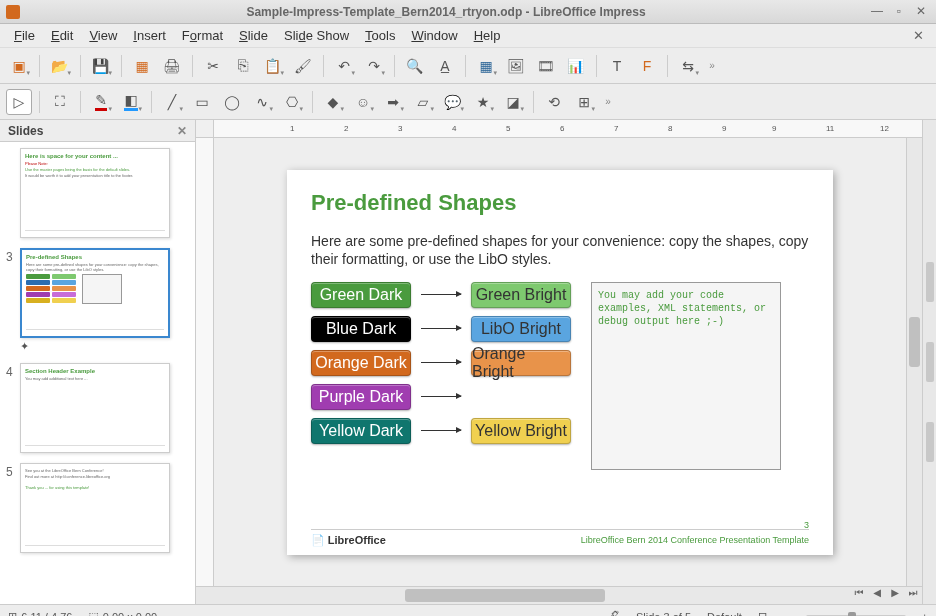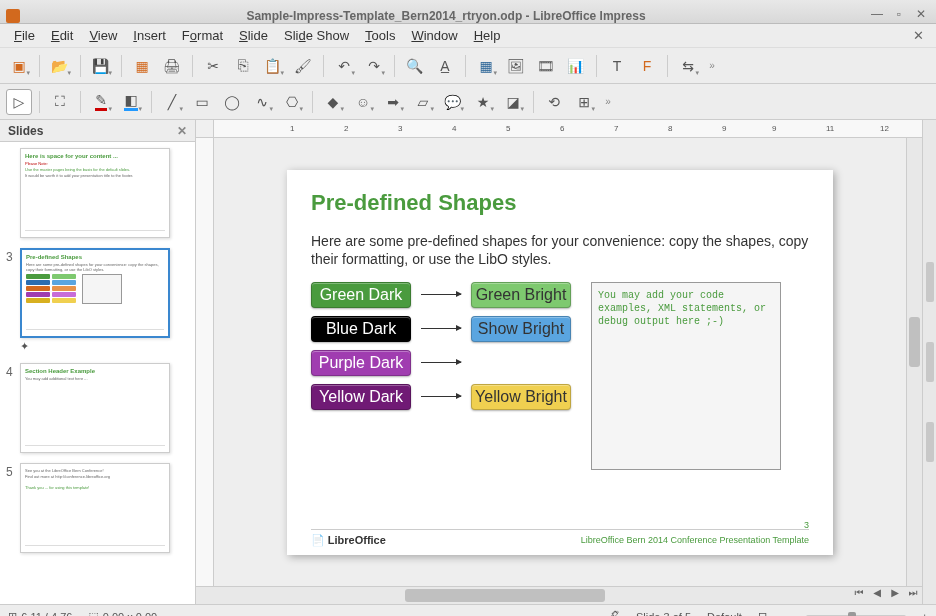--- a/index.html
+++ b/index.html
@@ -1,18 +1,18 @@
 <!DOCTYPE html>
 <html><head>
 <meta charset="utf-8">
 <style>
 * { box-sizing: border-box; margin: 0; padding: 0; font-family: "Liberation Sans", Arial, sans-serif; }
 body { background: #ededed; width: 936px; height: 616px; overflow: hidden; position: relative; }
 
-.titlebar { height: 24px; background: linear-gradient(#e8e8e8,#d8d8d8); border-bottom: 1px solid #bbb; display: flex; align-items: flex-end; padding: 0 6px; font-size: 12px; color: #555; }
+.titlebar { height: 24px; background: linear-gradient(#e8e8e8,#d8d8d8); border-bottom: 1px solid #bbb; display: flex; align-items: center; padding: 0 6px; font-size: 12px; color: #555; }
 .titlebar .appicon { width: 14px; height: 14px; background: #d2691e; border-radius: 2px; margin-right: 8px; }
 .titlebar .title { flex: 1; text-align: center; font-weight: bold; color: #666; }
 .titlebar .winbtn { width: 18px; height: 16px; margin-left: 4px; font-size: 12px; text-align: center; color: #666; cursor: pointer; }
 
 .menubar { height: 24px; background: #ededed; display: flex; align-items: center; padding: 0 6px; font-size: 13px; border-bottom: 1px solid #ddd; }
 .menubar .menu-item { padding: 2px 8px; color: #333; cursor: pointer; }
 .menubar .menu-item u { text-decoration: underline; }
 .menubar .closebtn { margin-left: auto; padding: 0 6px; color: #666; cursor: pointer; }
 
 .toolbar { height: 36px; background: #ededed; border-bottom: 1px solid #ccc; display: flex; align-items: center; padding: 0 6px; gap: 4px; }
@@ -256,28 +256,33 @@
           <div class="shapes-grid">
             <div class="shapes-col">
               <div class="shape-row">
                 <div class="shape-box" style="background:#4a9b3e">Green Dark</div>
                 <div class="arrow"></div>
                 <div class="shape-box bright" style="background:#7ec96f">Green Bright</div>
               </div>
               <div class="shape-row">
                 <div class="shape-box" style="background:#000000">Blue Dark</div>
                 <div class="arrow"></div>
-                <div class="shape-box bright" style="background:#5aa5e0">Show Bright</div>
+                <div class="shape-box bright" style="background:#5aa5e0">LibO Bright</div>
+              </div>
+              <div class="shape-row">
+                <div class="shape-box" style="background:#d2691e">Orange Dark</div>
+                <div class="arrow"></div>
+                <div class="shape-box bright" style="background:#e8934a">Orange Bright</div>
               </div>
               <div class="shape-row">
                 <div class="shape-box" style="background:#a03db0">Purple Dark</div>
                 <div class="arrow"></div>
               </div>
               <div class="shape-row">
-                <div class="shape-box" style="background:#701a75">Yellow Dark</div>
+                <div class="shape-box" style="background:#0f766e">Yellow Dark</div>
                 <div class="arrow"></div>
                 <div class="shape-box bright" style="background:#f0d050">Yellow Bright</div>
               </div>
             </div>
             <div class="code-box">You may add your code examples, XML statements, or debug output here ;-)</div>
           </div>
           <div class="slide-footer">
             <span class="logo">📄 <b>LibreOffice</b></span>
             <span style="margin-left:auto">LibreOffice Bern 2014 Conference Presentation Template</span>
             <span class="pagenum">3</span>

